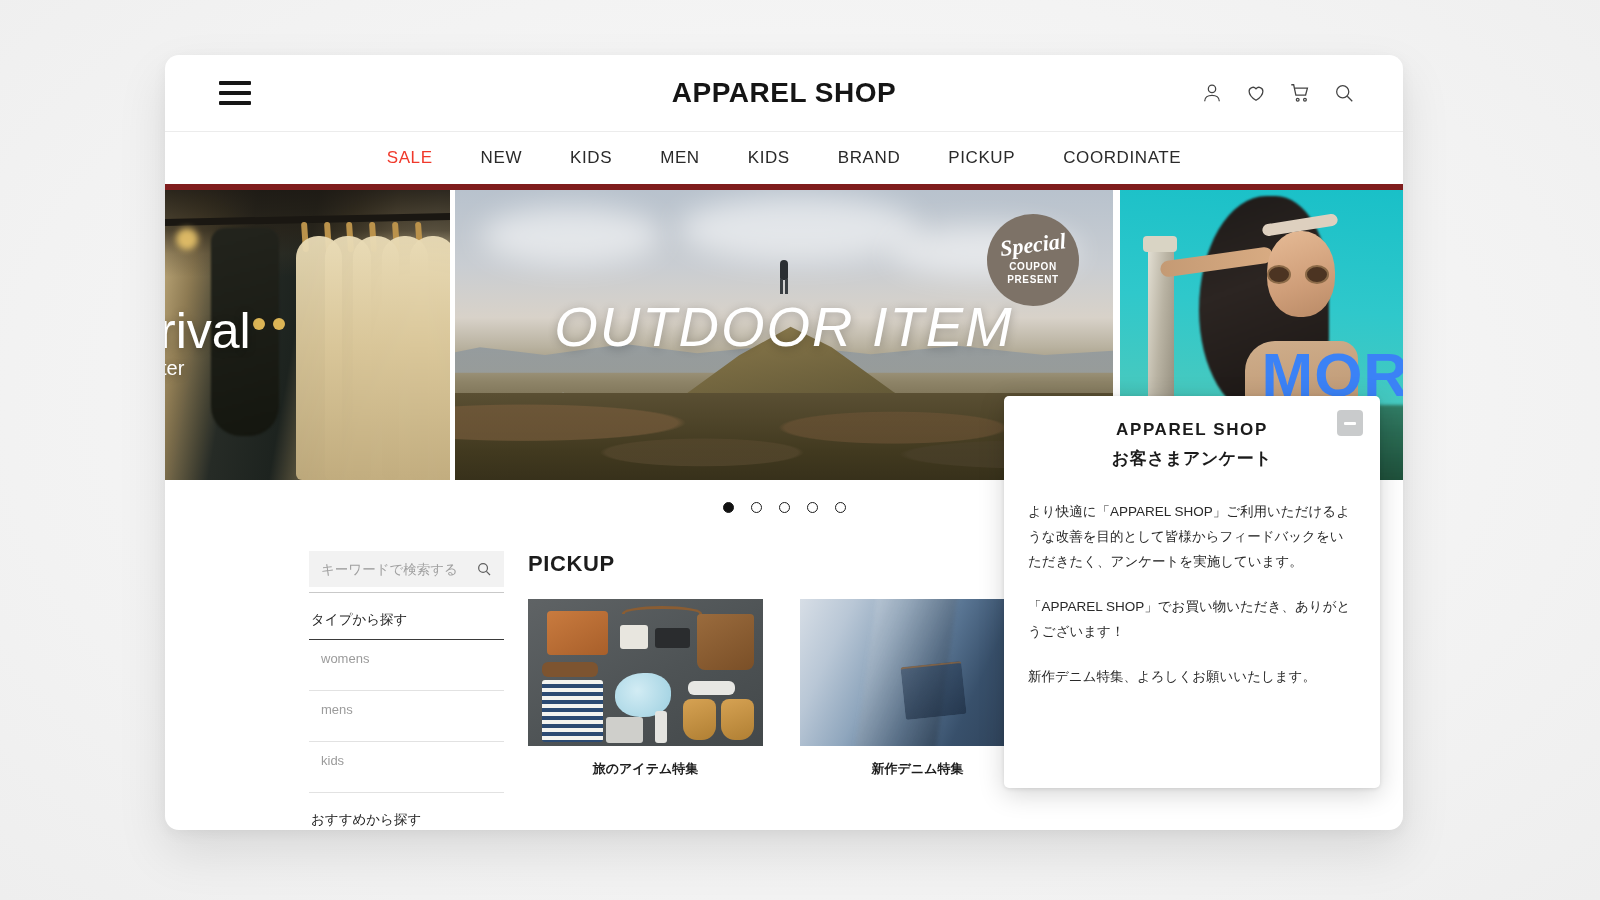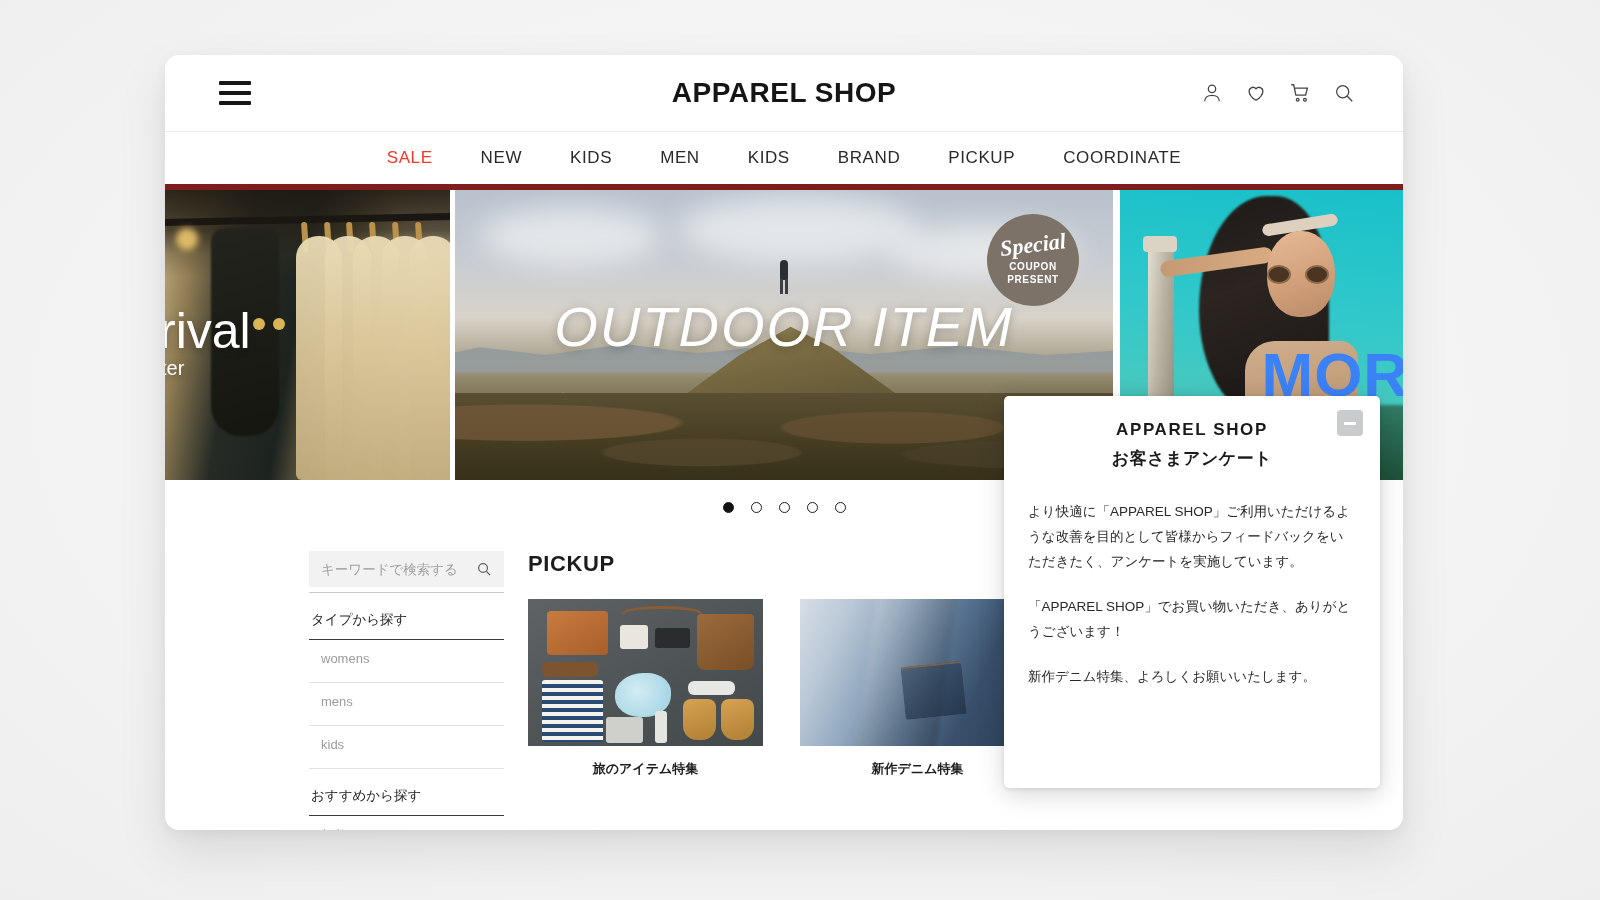--- a/index.html
+++ b/index.html
@@ -237,21 +237,21 @@
   .search-btn-icon { width: 16px; height: 16px; color: #5f5f5f; flex: 0 0 auto; cursor: pointer; }
   .search-btn-icon svg { width: 100%; height: 100%; display: block; }
   .side-sep { height: 1px; background: #c9c9c9; margin-top: 5px; }
   .side-head {
     font-size: 13.5px; font-weight: 400; color: #222;
     padding: 18px 4px 10px 2px;
     border-bottom: 1.4px solid #3a3a3a;
   }
   .side-link {
     font-size: 13px; color: #9b9b9b;
-    padding: 11px 4px 16px 12px;
+    padding: 11px 4px 24px 12px;
     border-bottom: 1px solid #e2e2e2;
     cursor: pointer;
   }
 
   .main-col { flex: 1; padding: 24px 0 0 24px; }
   .section-title {
     font-size: 22px; font-weight: 700; letter-spacing: .6px;
     color: #1c1c1c; margin-bottom: 22px;
   }
   .pickup-grid { display: flex; gap: 37px; }

